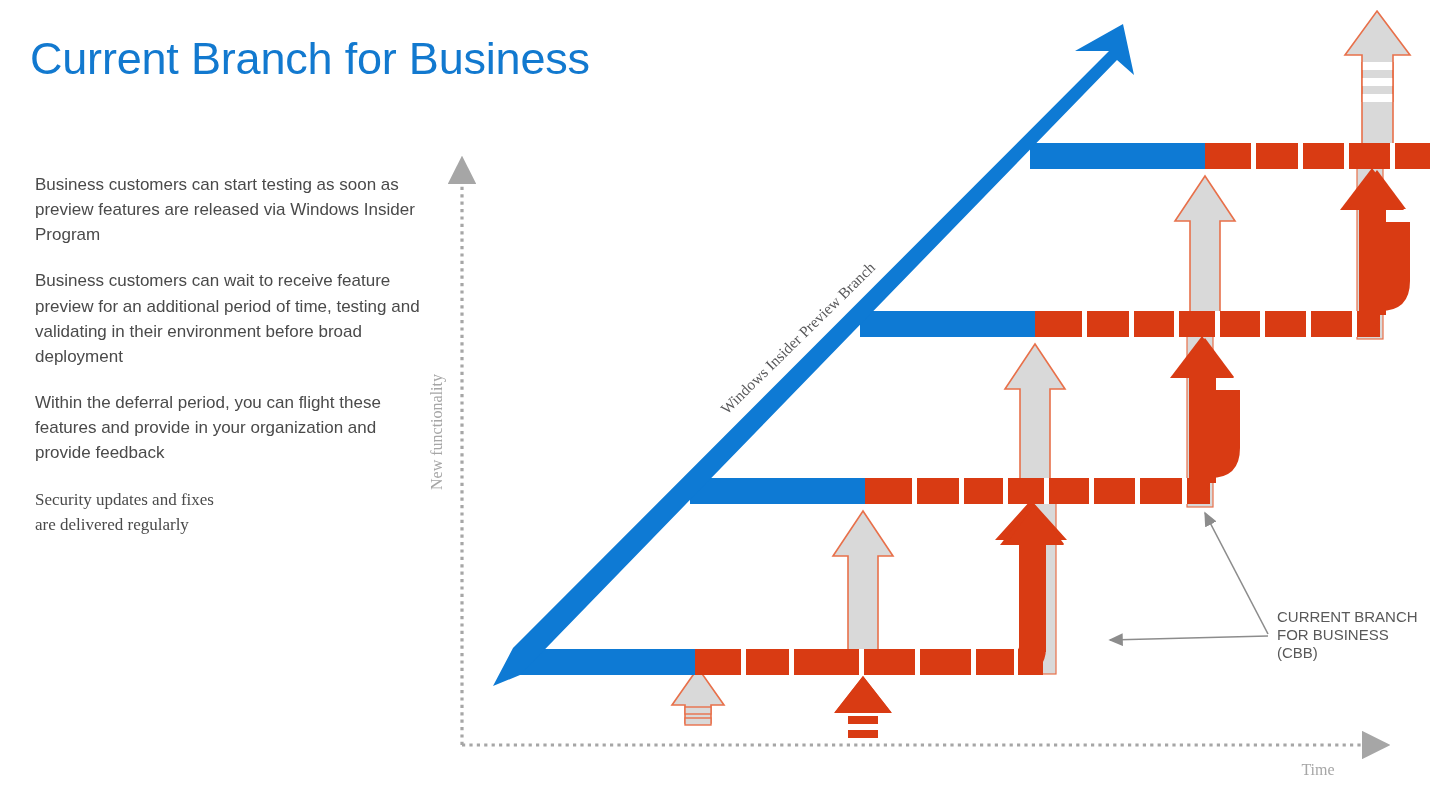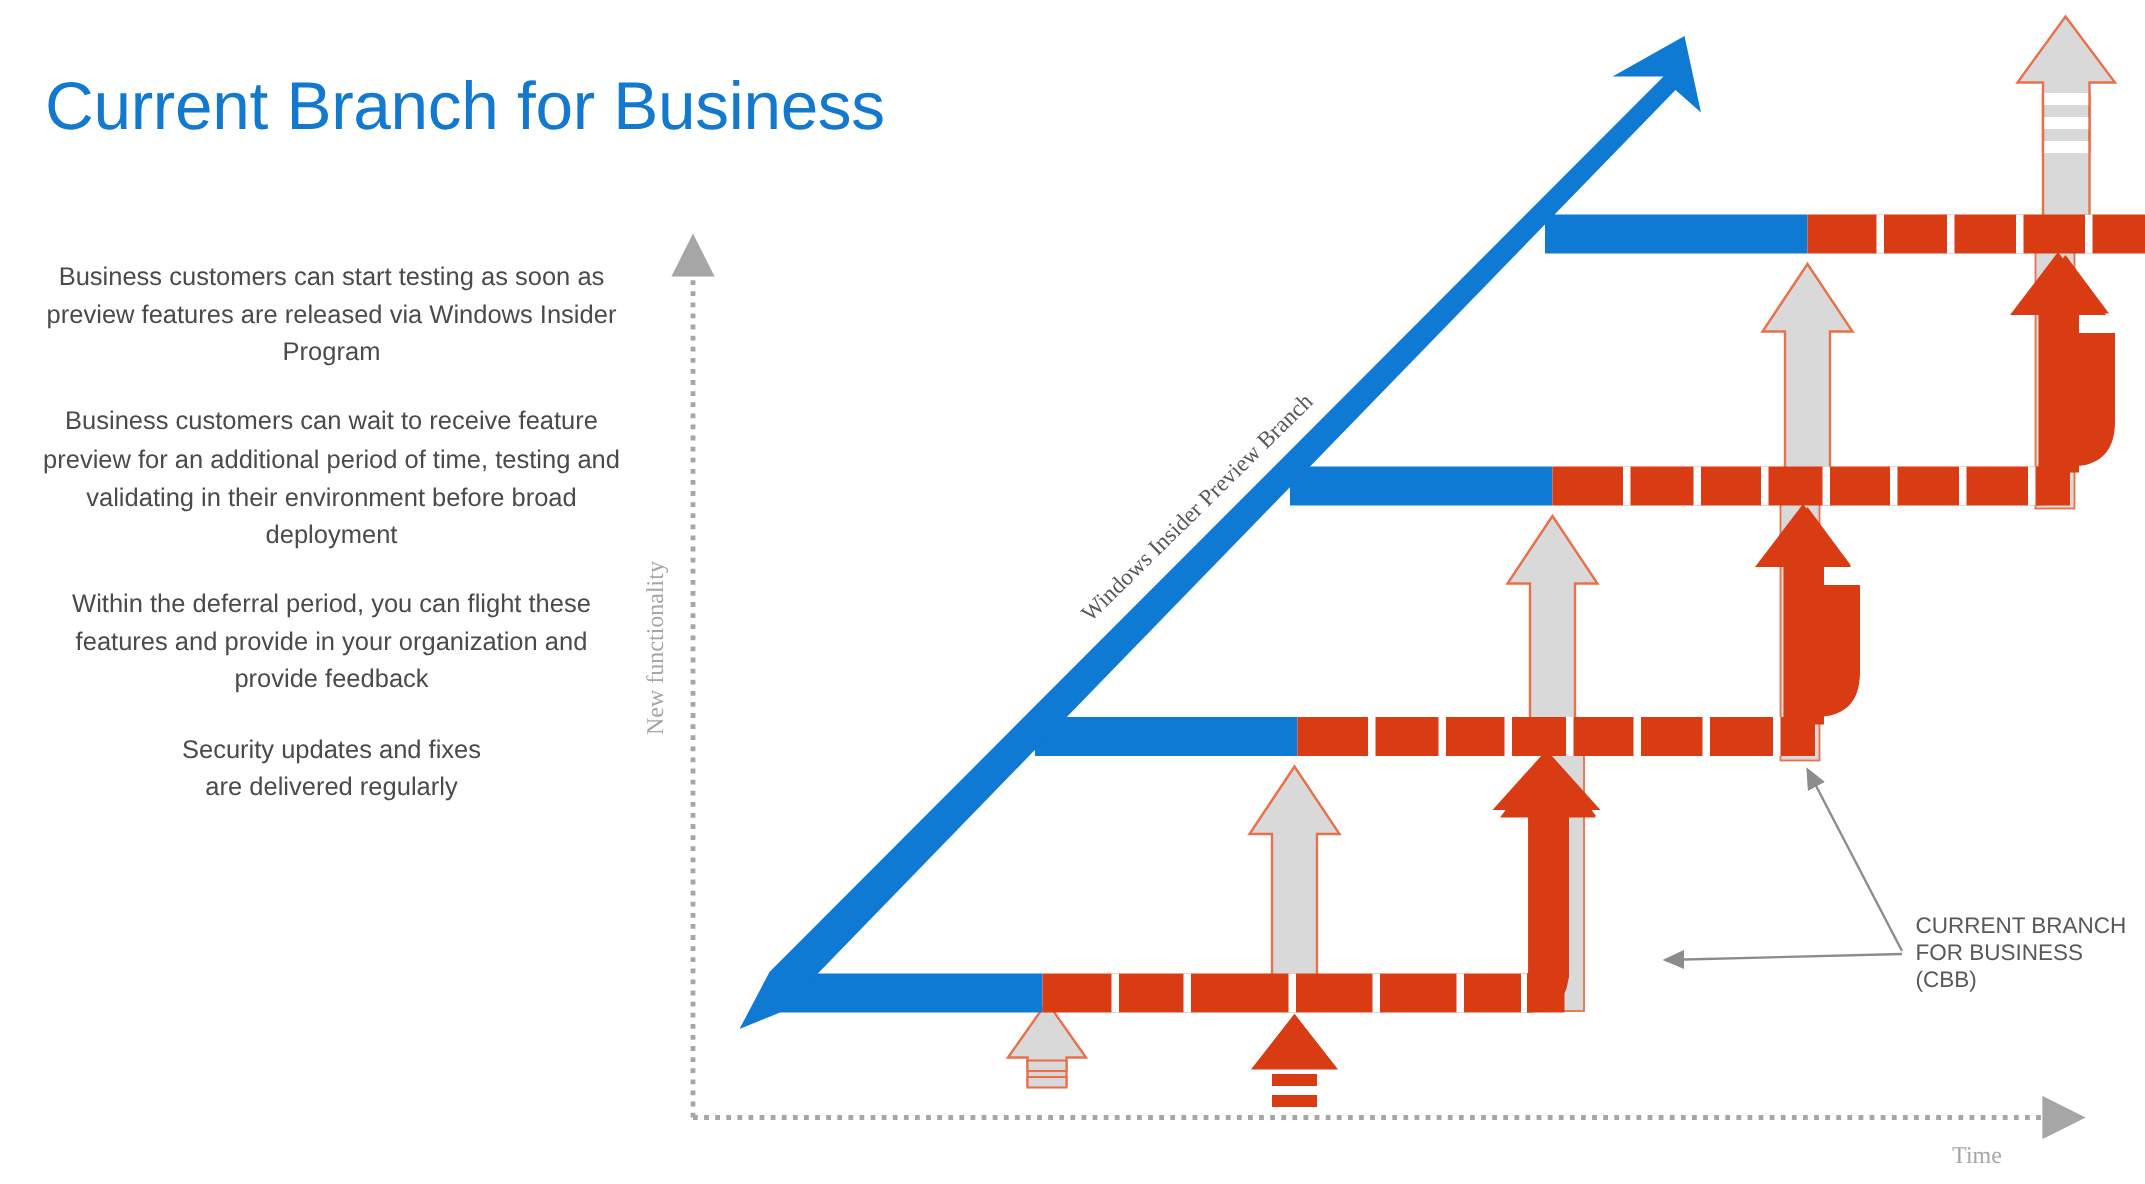--- a/index.html
+++ b/index.html
@@ -18,42 +18,41 @@
   #slide {
     position: absolute;
     left: 0; top: 0;
     width: 1430px;
     height: 789px;
     background: #ffffff;
   }
   #slide-title {
     position: absolute;
     left: 30px;
-    top: 46px;
+    top: 34px;
     font-size: 45px;
     font-weight: 400;
     color: #1279CF;
     letter-spacing: -0.2px;
     white-space: nowrap;
     line-height: 1.1;
   }
   #bullets {
     position: absolute;
-    left: 21px;
+    left: 35px;
     top: 172px;
     width: 400px;
-    text-align: center;
   }
   .bullet {
     font-size: 17px;
     line-height: 1.48;
     color: #4A4A4A;
     margin-bottom: 21px;
   }
-  .bullet:last-child { margin-bottom: 0; }
+  .bullet:last-child { margin-bottom: 0; font-family: Liberation Serif, serif; }
   #diagram {
     position: absolute;
     left: 0;
     top: 0;
   }
   .axis-text {
     font-family: "Liberation Serif", serif;
     fill: #A6A6A6;
     font-size: 16px;
   }

